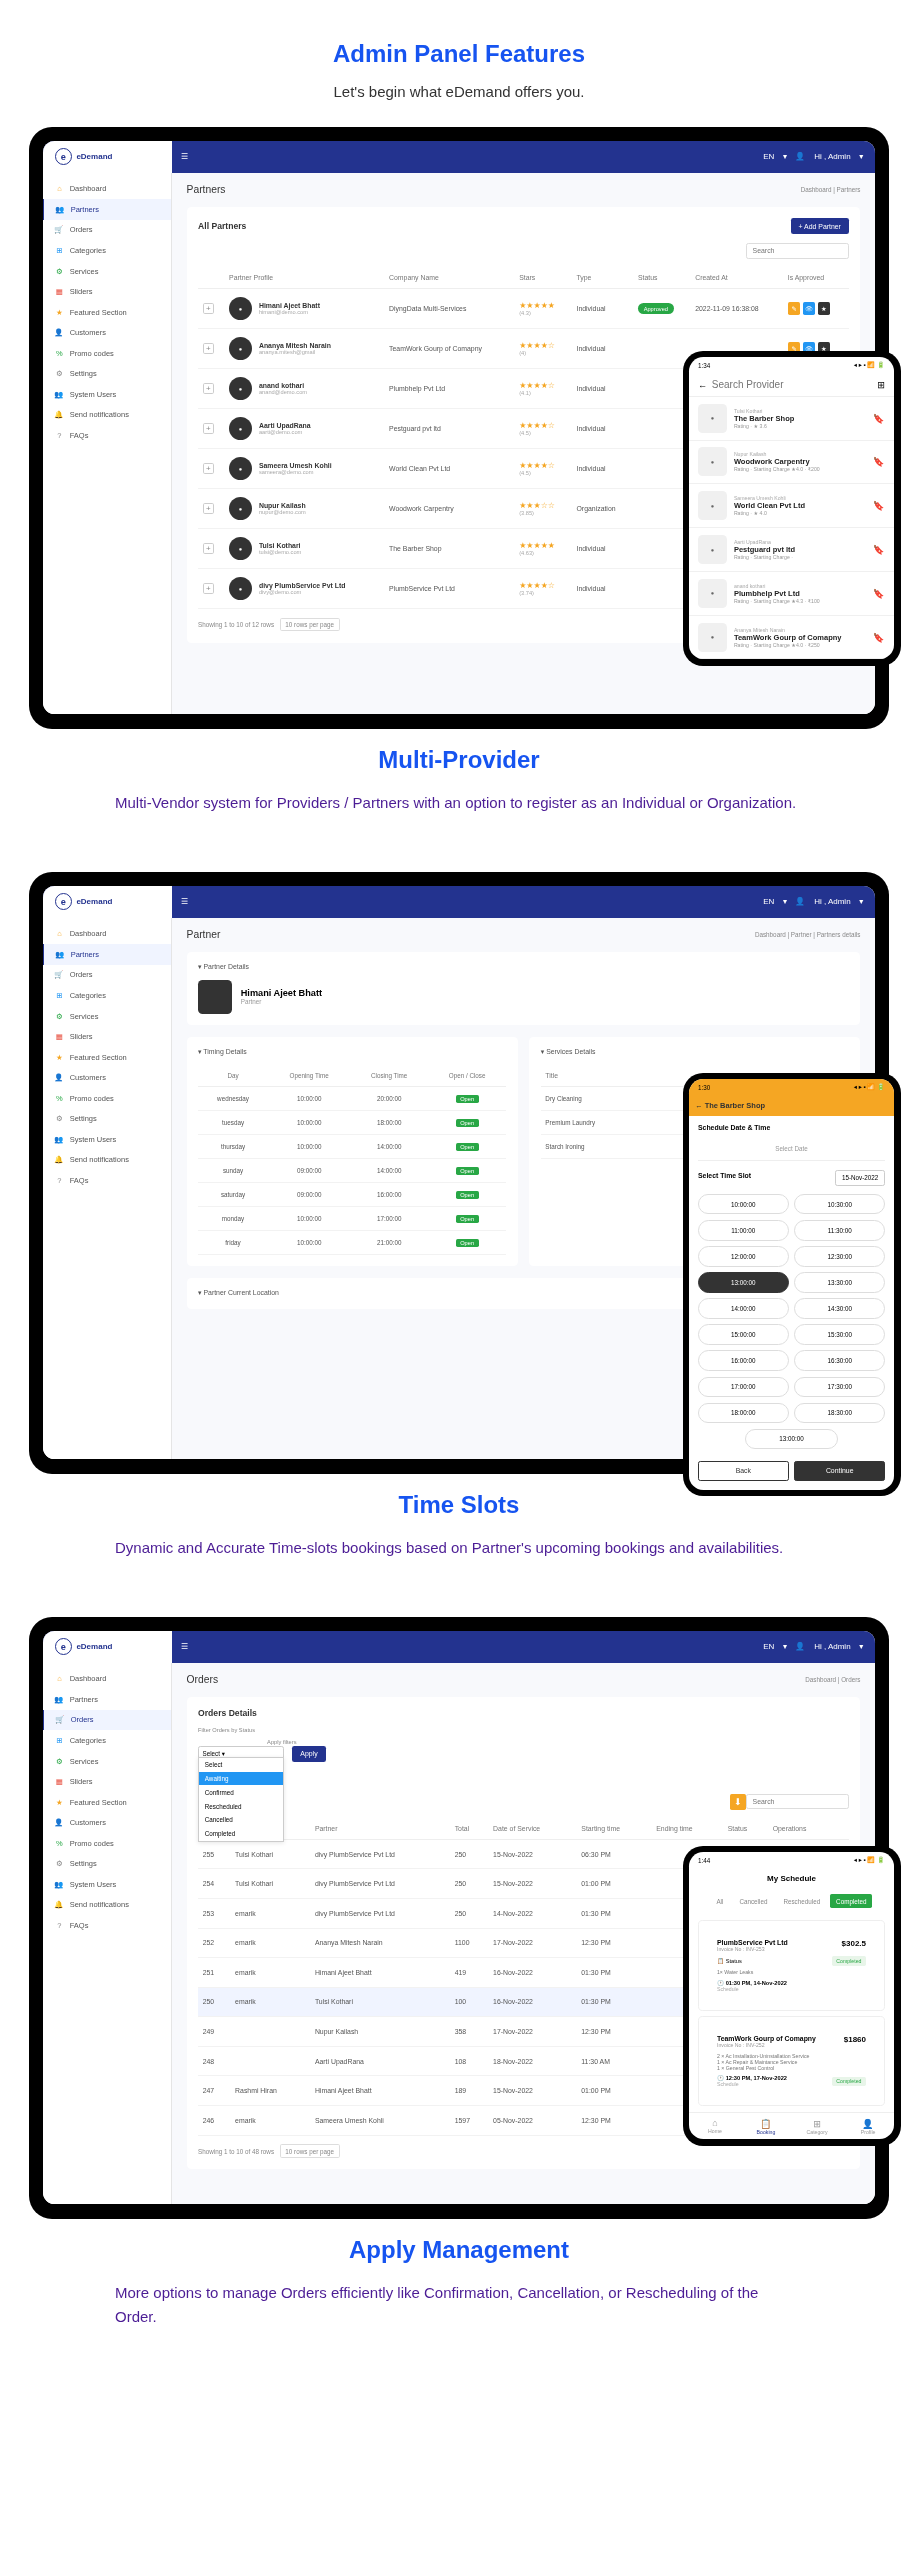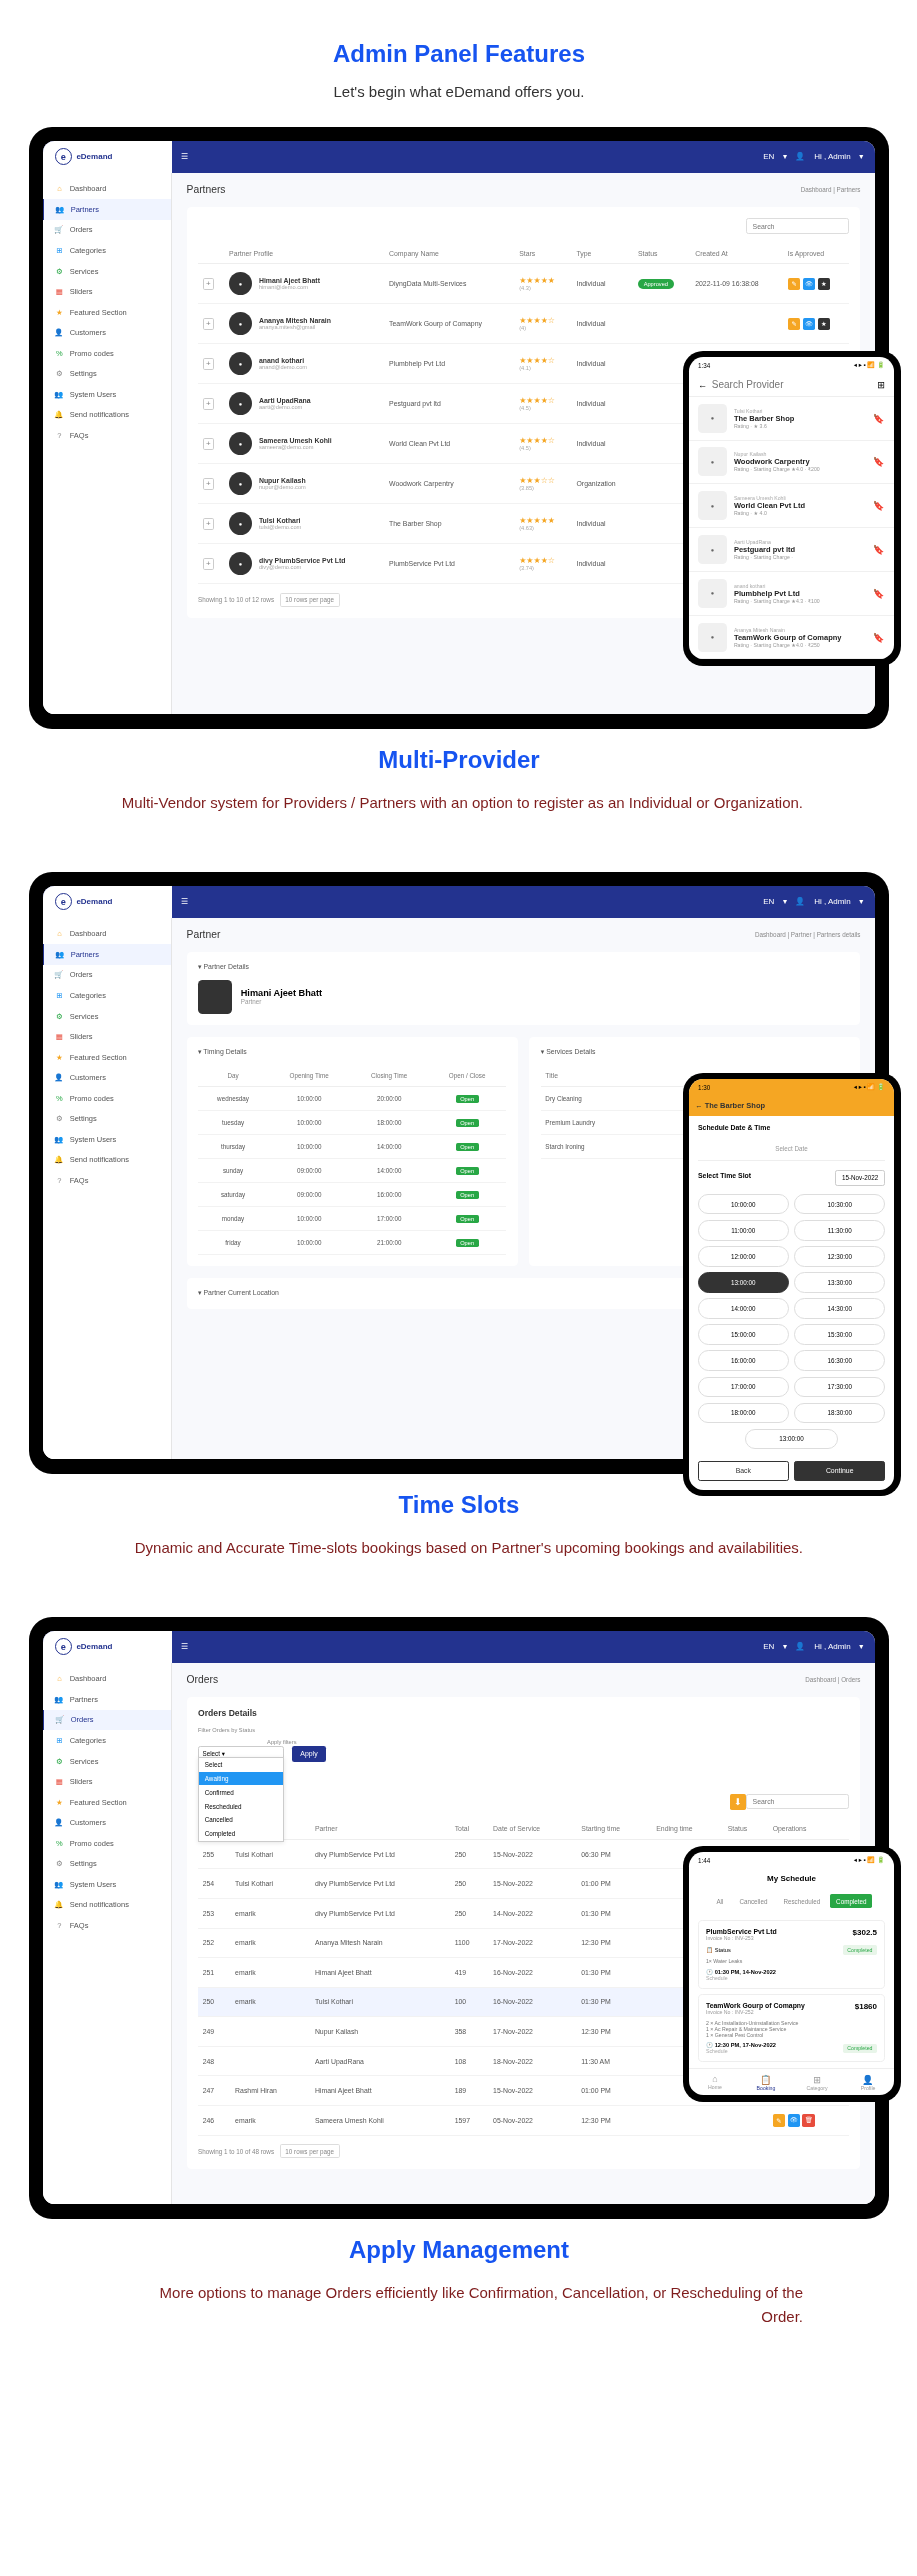--- a/index.html
+++ b/index.html
@@ -1,19 +1,19 @@
 <!DOCTYPE html>
 <html style="font-size:9.2px"><head>
 <meta charset="utf-8">
 <style>
 *{margin:0;padding:0;box-sizing:border-box;font-family:Arial,sans-serif}
 body{background:#fff;width:918px;margin:0 auto;padding:23px 0}
 .section-title{color:#1654f0;font-size:24px;font-weight:700;text-align:center;margin:17px 0 11.5px}
 .section-sub{color:#333;font-size:15px;text-align:center;margin-bottom:23px;line-height:1.6;padding:0 115px}
-.section-desc{color:#7f1d1d;font-size:15px;text-align:right;margin:17px 0 57px;line-height:1.6;padding:0 115px}
+.section-desc{color:#4c1d95;font-size:15px;text-align:left;margin:17px 0 57px;line-height:1.6;padding:0 115px}
 .tablet{width:860px;height:602px;background:#000;border-radius:23px;margin:0 auto 17px;padding:14.3px;position:relative}
 .tablet-screen{width:100%;height:100%;background:#fff;border-radius:11.5px;overflow:hidden;display:flex;flex-direction:column}
 .app-header{height:32px;background:#23338f;display:flex;align-items:center;padding:0 11.5px;color:#fff;font-size:8px}
 .app-logo{display:flex;align-items:center;gap:4.6px;color:#23338f;background:#fff;height:32px;padding:0 11.5px;font-weight:700;margin-left:-11.5px;width:129px}
 .app-logo-icon{width:17px;height:17px;border-radius:50%;border:1.1px solid #23338f;display:flex;align-items:center;justify-content:center;font-size:9.2px}
 .app-header-right{margin-left:auto;display:flex;align-items:center;gap:8.6px}
 .app-body{display:flex;flex:1;overflow:hidden}
 .sidebar{width:129px;background:#fff;border-right:0.6px solid #e5e5e5;padding:5.7px 0}
 .sidebar-item{display:flex;align-items:center;gap:5.7px;padding:5.7px 11.5px;font-size:7.5px;color:#555;cursor:pointer}
 .sidebar-item.active{background:#f0f4ff;color:#23338f;border-left:1.7px solid #23338f}
@@ -77,21 +77,21 @@
 .ts-footer button{flex:1;padding:5.7px;border-radius:2.3px;font-size:6.9px;border:0.6px solid #333}
 .ts-back{background:#fff;color:#333}
 .ts-continue{background:#333;color:#fff}
 .filter-select{border:0.6px solid #ccc;padding:3.4px;border-radius:2.3px;font-size:6.3px;width:86px}
 .filter-dropdown{position:absolute;background:#fff;border:0.6px solid #ccc;width:86px;box-shadow:0 1.1px 4.6px rgba(0,0,0,0.1);z-index:5}
 .filter-opt{padding:3.4px 5.7px;font-size:6.3px}
 .filter-opt.sel{background:#2196f3;color:#fff}
 .bookings-header{display:flex;gap:4.6px;padding:5.7px 8.6px;font-size:6.3px;justify-content:center}
 .bk-tab{padding:3.4px 5.7px;border-radius:1.7px;color:#888}
 .bk-tab.active{background:#28a745;color:#fff}
-.booking-card{border:0.6px solid #eee;border-radius:4.6px;padding:7px;margin:5.7px 8.6px}
+.booking-card{border:0.6px solid #eee;border-radius:4.6px;padding:18px;margin:5.7px 8.6px}
 .booking-top{display:flex;justify-content:space-between;align-items:start;margin-bottom:4.6px}
 .booking-company{font-size:6.9px;font-weight:600}
 .booking-inv{font-size:5.2px;color:#999}
 .booking-price{font-size:8px;font-weight:700}
 .booking-status{display:flex;align-items:center;gap:3.4px;font-size:5.7px;margin:3.4px 0}
 .booking-services{font-size:5.2px;color:#777;margin:3.4px 0}
 .booking-datetime{display:flex;justify-content:space-between;align-items:center;margin-top:4.6px}
 .booking-dt{font-size:5.7px;font-weight:600}
 .booking-badge{background:#e8f5e9;color:#28a745;padding:1.7px 4.6px;border-radius:1.7px;font-size:5.2px}
 .phone-nav{display:flex;border-top:0.6px solid #eee;padding:4.6px 0}
@@ -174,20 +174,24 @@
             <span class="sidebar-icon" style="color:#888">?</span>
             <span>FAQs</span>
           </div>
         </div>
 <div class="main-content">
 <div class="page-title-bar">
             <div class="page-title">Partners</div>
             <div class="breadcrumb">Dashboard | Partners</div>
           </div>
 <div class="card">
+<div class="card-header">
+              <div class="card-title">All Partners</div>
+              <button class="btn-primary">+ Add Partner</button>
+            </div>
 <input class="search-box" placeholder="Search" style="">
 <div style="clear:both"></div>
 <table>
               <thead>
                 <tr id="pt-head">
                   <th></th>
                   <th>Partner Profile</th>
                   <th>Company Name</th>
                   <th>Stars</th>
                   <th>Type</th>

